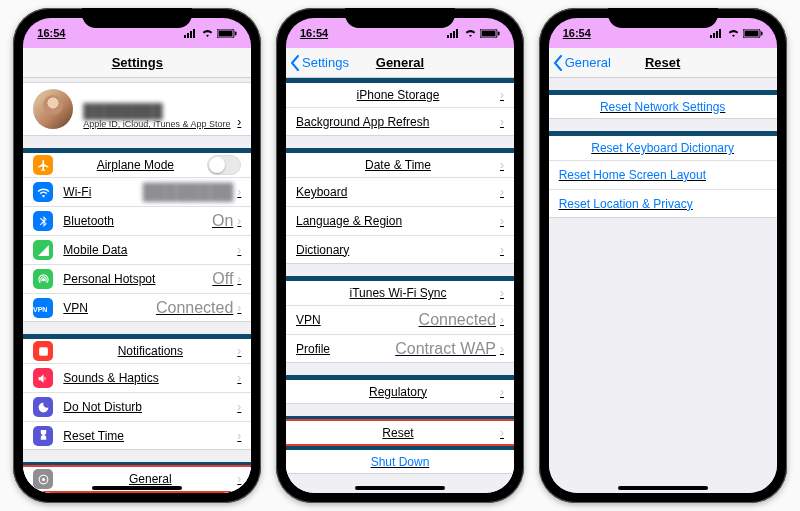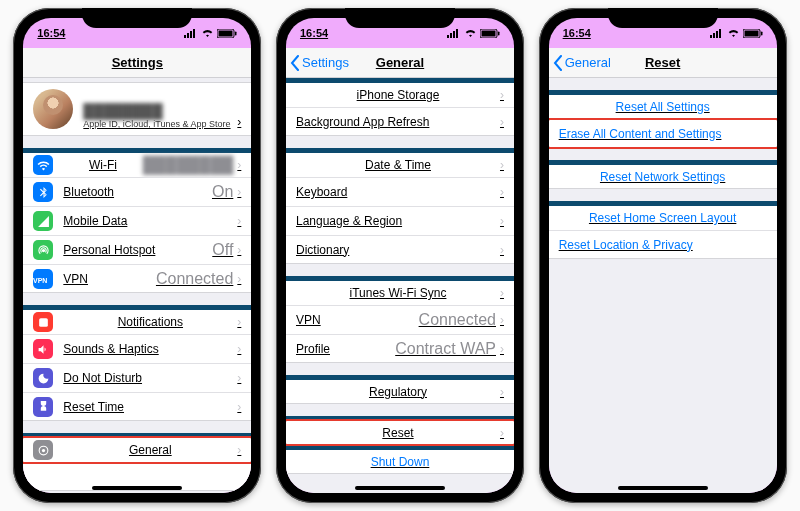--- a/index.html
+++ b/index.html
@@ -189,20 +189,29 @@
         <div class="avatar"></div>
         <div class="profile-text">
           <div class="profile-name">████████</div>
           <div class="profile-sub">Apple ID, iCloud, iTunes &amp; App Store</div>
         </div>
         <span class="chev">›</span>
       </div>
 
       <div class="group" id="p1ga">
           <div class="row">
+            <div class="icon bg-orange">
+              <svg width="13" height="13" viewBox="0 0 24 24">
+                <path fill="#fff" d="M21 16v-2l-8-5V3.5a1.5 1.5 0 0 0-3 0V9l-8 5v2l8-2.5V19l-2 1.5V22l3.5-1 3.5 1v-1.5L13 19v-5.5l8 2.5z"></path>
+              </svg>
+            </div>
+            <span class="label">Airplane Mode</span>
+            <div class="toggle"></div>
+          </div>
+          <div class="row">
             <div class="icon bg-blue">
               <svg width="13" height="13" viewBox="0 0 24 24">
                 <path fill="#fff" d="M12 21l3-3a4.2 4.2 0 0 0-6 0zM5 13l2 2a7 7 0 0 1 10 0l2-2a9.9 9.9 0 0 0-14 0zM1 9l2 2a12.7 12.7 0 0 1 18 0l2-2a15.6 15.6 0 0 0-22 0z"></path>
               </svg>
             </div>
             <span class="label">Wi-Fi</span>
             <span class="value blur-val">████████</span>
             <span class="chev">›</span>
           </div>
           <div class="row">
@@ -439,35 +448,29 @@
     <div class="navbar">
       <div class="back">
         <svg width="10" height="16">
             <path d="M8 1 L2 8 L8 15" stroke="#007aff" stroke-width="2" fill="none" stroke-linecap="round"></path>
           </svg>
         <span>General</span>
       </div>
       <span class="title">Reset</span>
     </div>
     <div class="content">
-      <div class="group" id="p3ga">
-          <div class="row link">
-            <span class="label">Reset All Settings</span>
-          </div>
-          <div class="row link">
-            <span class="label">Erase All Content and Settings</span>
-            <div class="highlight" style="inset: -2px;"></div>
-          </div>
-        </div>
       <div class="group" id="p3gb">
           <div class="row link">
             <span class="label">Reset Network Settings</span>
           </div>
         </div>
       <div class="group" id="p3gc">
+          <div class="row link">
+            <span class="label">Reset Keyboard Dictionary</span>
+          </div>
           <div class="row link">
             <span class="label">Reset Home Screen Layout</span>
           </div>
           <div class="row link">
             <span class="label">Reset Location &amp; Privacy</span>
           </div>
         </div>
     </div>
     <div class="home-ind"></div>
   </div>

